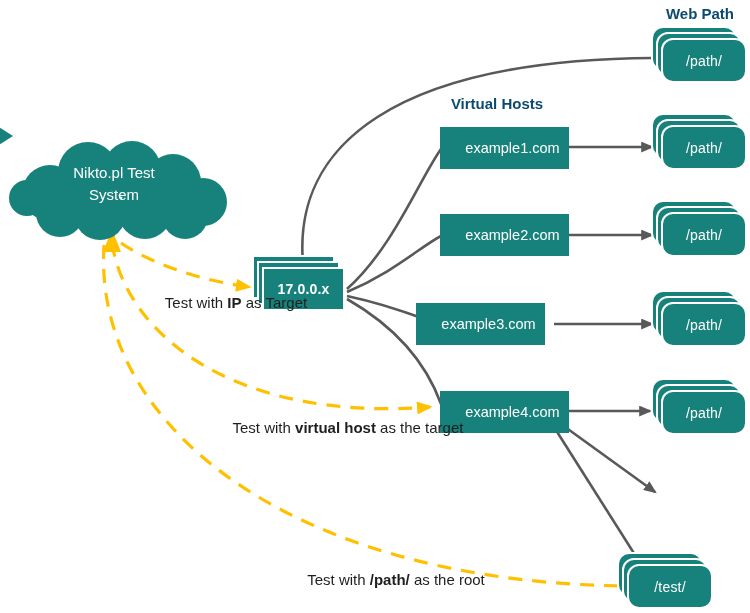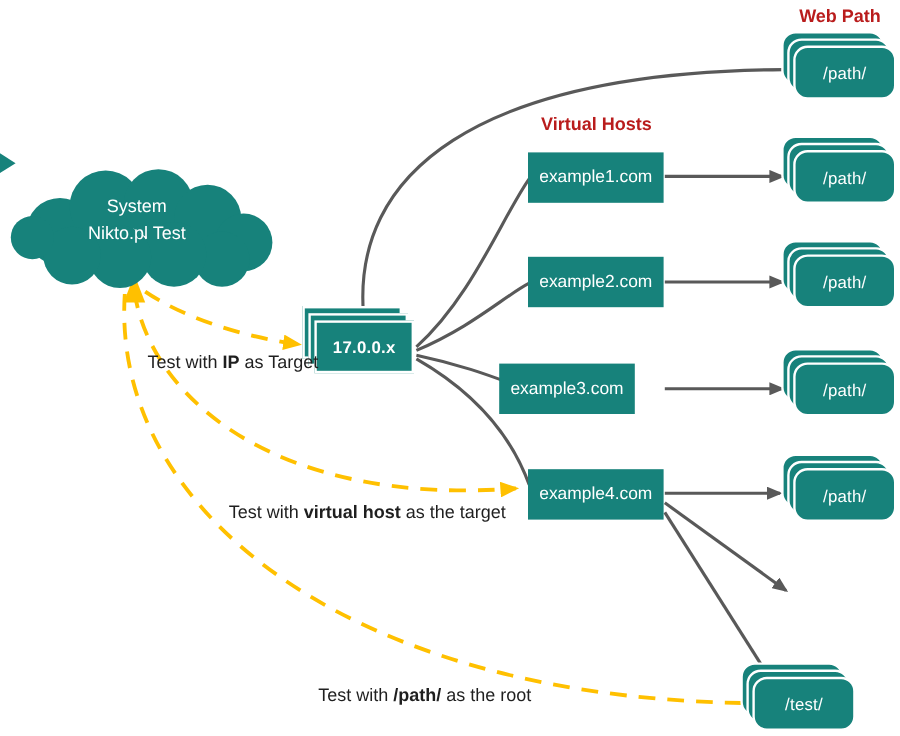--- a/index.html
+++ b/index.html
@@ -18,35 +18,35 @@
   .stack.round{width:96px;height:57px;}
   .stack.round .layer{width:86px;height:45px;border-radius:12px;}
   .stack .l1{left:0;top:0;}
   .stack .l2{left:5px;top:6px;}
   .stack .l3{left:10px;top:12px;display:flex;align-items:center;justify-content:center;}
   .stack .l3 span{color:#ffffff;font-size:14px;letter-spacing:.2px;}
   
   .vhost{
     position:absolute;width:113px;height:42px;background:#17827B;
     display:flex;align-items:center;justify-content:center;
-    color:#ffffff;font-size:14.5px;
+    color:#ffffff;font-size:14.5px;padding-left:16px;
   }
   
   .cloud-label{
     position:absolute;left:114px;top:162px;transform:translateX(-50%);
     color:#ffffff;font-size:15px;text-align:center;line-height:1.45;width:150px;
   }
   
   .heading{
     position:absolute;transform:translateX(-50%);
-    color:#b91c1c;font-size:15px;font-weight:bold;white-space:nowrap;
+    color:#0c4a6e;font-size:15px;font-weight:bold;white-space:nowrap;
   }
   .caption{
     position:absolute;transform:translateX(-50%);
-    color:#1f1f1f;font-size:15px;white-space:nowrap;
+    color:#1f1f1f;font-size:15px;white-space:nowrap;margin-left:42px;
   }
   .caption b{font-weight:bold;}
 </style>
 </head>
 <body>
 
 <div class="canvas">
 
   <svg class="connectors" viewBox="0 0 750 613">
     <defs>
@@ -89,22 +89,22 @@
       <circle cx="185" cy="216" r="23"></circle>
       <circle cx="145" cy="212" r="27"></circle>
       <circle cx="100" cy="214" r="26"></circle>
       <circle cx="60" cy="213" r="24"></circle>
       <circle cx="27" cy="198" r="18"></circle>
       <polygon points="-6,124 13,136 -6,148"></polygon>
     </g>
   </svg>
 
   <div class="cloud-label">
+    <div>Nikto.pl Test</div>
     <div>System</div>
-    <div>Nikto.pl Test</div>
   </div>
 
   <div class="heading" style="left:700px;top:5px">Web Path</div>
   <div class="heading" style="left:497px;top:95px">Virtual Hosts</div>
 
   <div class="stack square" style="left:252px;top:255px">
     <div class="layer l1"></div>
     <div class="layer l2"></div>
     <div class="layer l3">
       <span>17.0.0.x</span>

